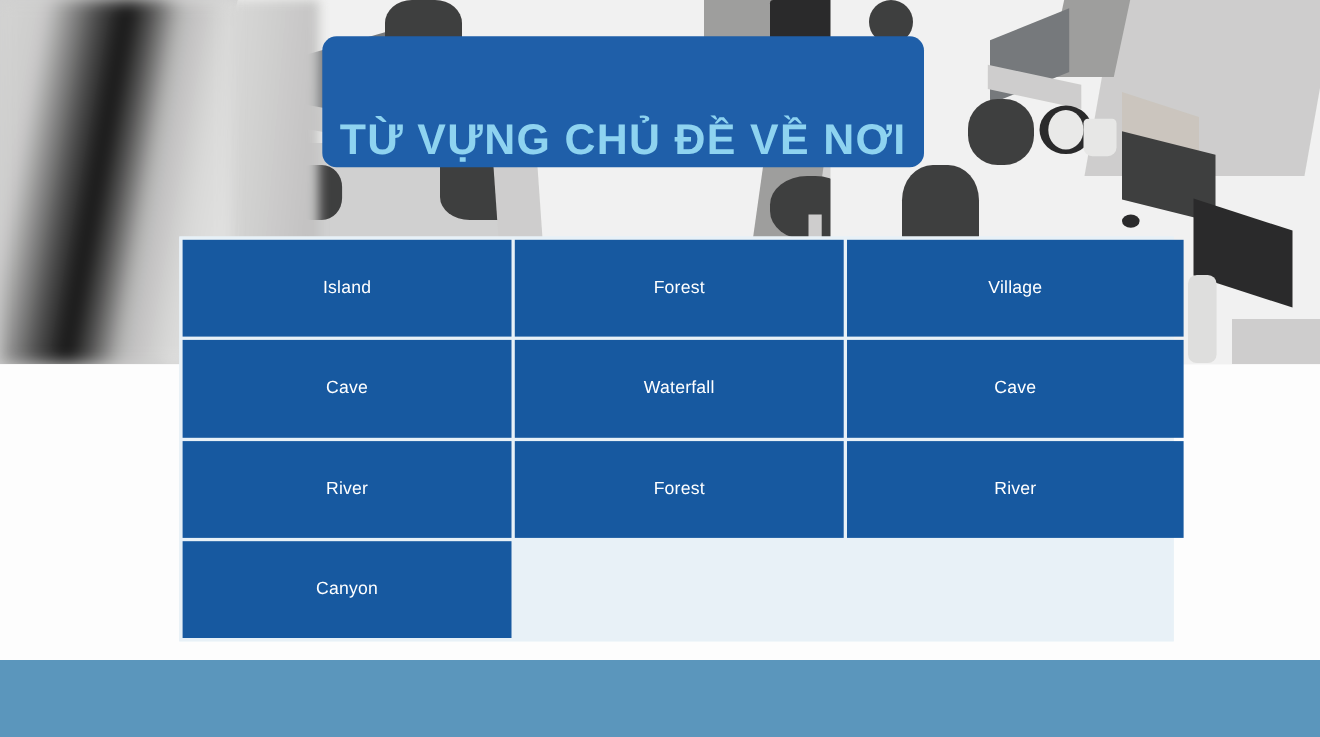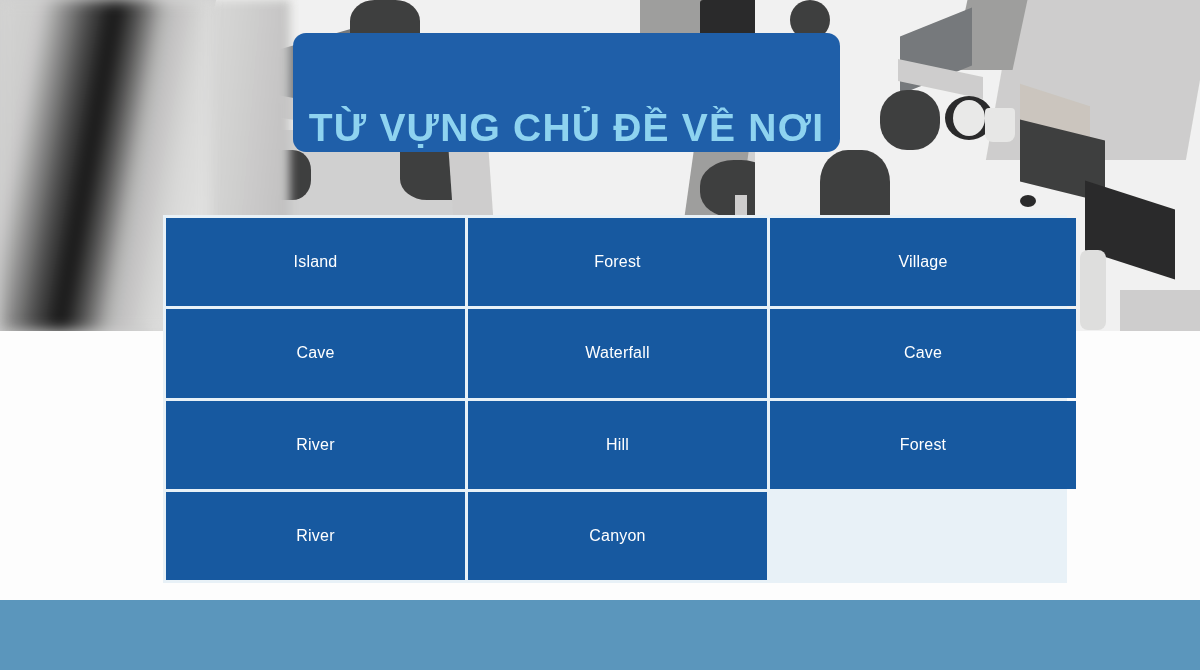--- a/index.html
+++ b/index.html
@@ -223,21 +223,20 @@
   <div id="table">
     <div class="cell">Island</div>
     <div class="cell">Forest</div>
 
     <div class="cell">Village</div>
     <div class="cell">Cave</div>
     <div class="cell">Waterfall</div>
 
     <div class="cell">Cave</div>
     <div class="cell">River</div>
-    <div class="cell">Hill</div>
 
     <div class="cell">Forest</div>
     <div class="cell">River</div>
     <div class="cell">Canyon</div>
   </div>
 
   <div id="bottombar"></div>
 
 </div>
 

